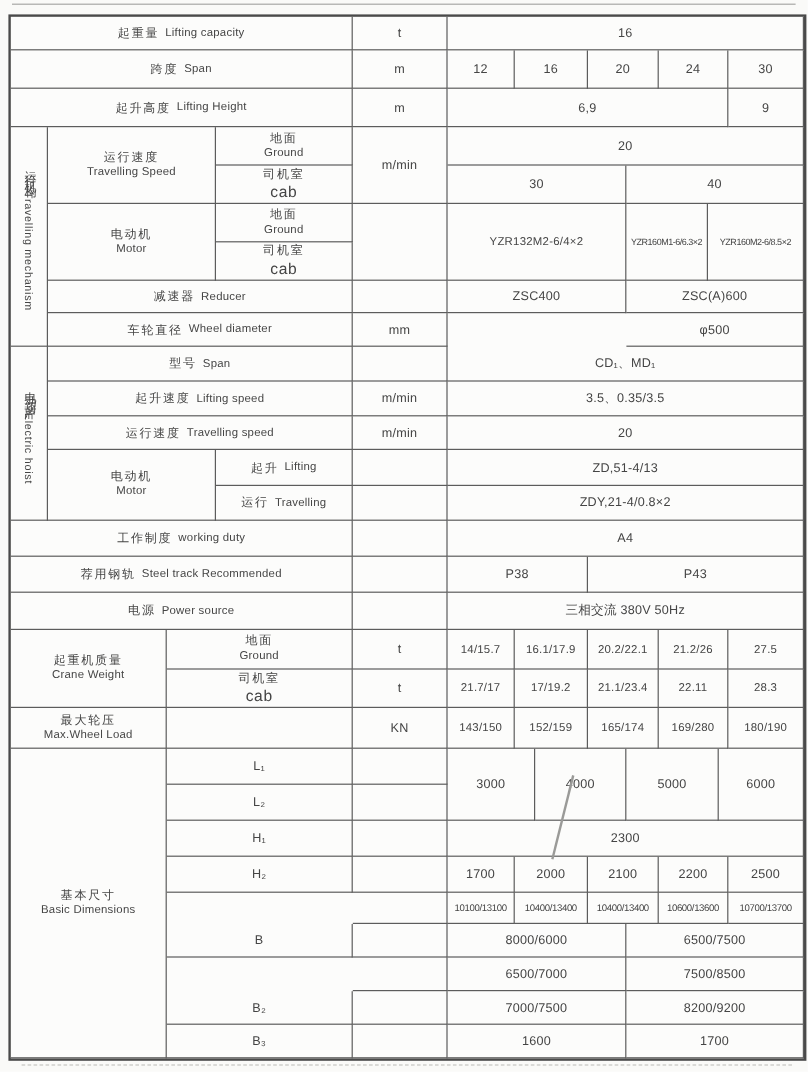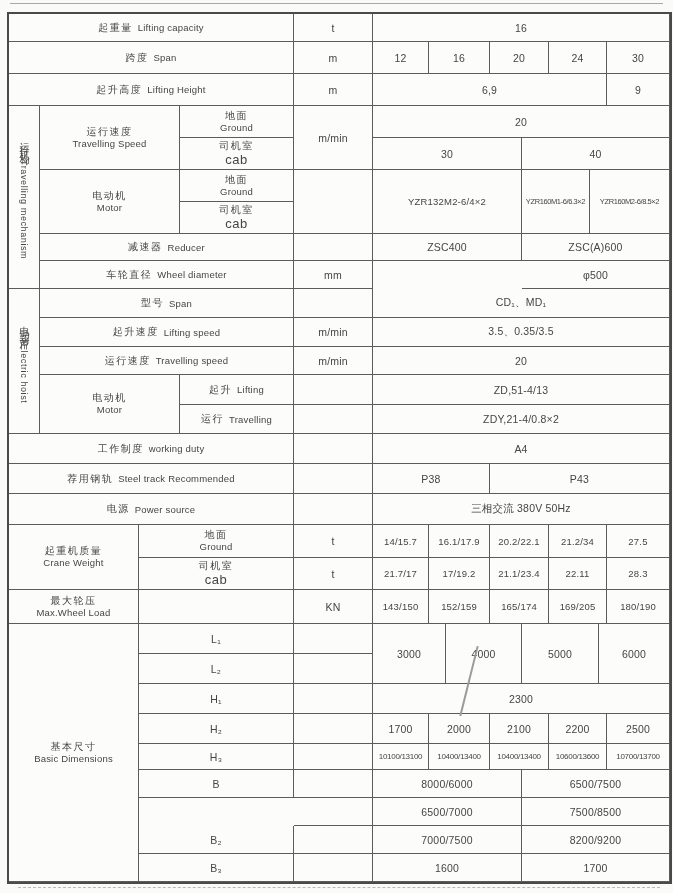--- a/index.html
+++ b/index.html
@@ -196,49 +196,48 @@
   </div>
   <div class="c col" style="grid-area:19/3/20/5">
     <div class="zh">司机室</div>
     <div class="en cab-en">cab</div>
   </div>
   <div class="c" style="grid-area:18/5/19/6">t</div>
   <div class="c" style="grid-area:19/5/20/6">t</div>
   <div class="c md" style="grid-area:18/6/19/7">14/15.7</div>
   <div class="c md" style="grid-area:18/7/19/9">16.1/17.9</div>
   <div class="c md" style="grid-area:18/9/19/11">20.2/22.1</div>
-  <div class="c md" style="grid-area:18/11/19/14">21.2/34</div>
+  <div class="c md" style="grid-area:18/11/19/14">21.2/26</div>
   <div class="c md" style="grid-area:18/14/19/15">27.5</div>
   <div class="c md" style="grid-area:19/6/20/7">21.7/17</div>
   <div class="c md" style="grid-area:19/7/20/9">17/19.2</div>
   <div class="c md" style="grid-area:19/9/20/11">21.1/23.4</div>
   <div class="c md" style="grid-area:19/11/20/14">22.11</div>
   <div class="c md" style="grid-area:19/14/20/15">28.3</div>
 
   <div class="c col" style="grid-area:20/1/21/3">
     <div class="zh">最大轮压</div>
     <div class="en">Max.Wheel Load</div>
   </div>
   <div class="c" style="grid-area:20/3/21/5"></div>
   <div class="c" style="grid-area:20/5/21/6">KN</div>
   <div class="c md" style="grid-area:20/6/21/7">143/150</div>
   <div class="c md" style="grid-area:20/7/21/9">152/159</div>
   <div class="c md" style="grid-area:20/9/21/11">165/174</div>
-  <div class="c md" style="grid-area:20/11/21/14">169/205</div>
+  <div class="c md" style="grid-area:20/11/21/14">169/280</div>
   <div class="c md" style="grid-area:20/14/21/15">180/190</div>
 
   <div class="c col" style="grid-area:21/1/30/3">
     <div class="zh">基本尺寸</div>
     <div class="en">Basic  Dimensions</div>
   </div>
   <div class="c" style="grid-area:21/3/22/5">L₁</div>
   <div class="c" style="grid-area:22/3/23/5">L₂</div>
   <div class="c" style="grid-area:23/3/24/5">H₁</div>
   <div class="c" style="grid-area:24/3/25/5">H₂</div>
-  <div class="c" style="grid-area:25/3/26/5">H₃</div>
   <div class="c" style="grid-area:26/3/27/5">B</div>
   <div class="c" style="grid-area:28/3/29/5">B₂</div>
   <div class="c" style="grid-area:29/3/30/5">B₃</div>
 
   <div class="c" style="grid-area:21/5/22/6"></div>
   <div class="c" style="grid-area:22/5/23/6"></div>
   <div class="c" style="grid-area:23/5/24/6"></div>
   <div class="c" style="grid-area:24/5/25/6"></div>
   <div class="c" style="grid-area:25/5/26/6"></div>
   <div class="c" style="grid-area:26/5/27/6"></div>

